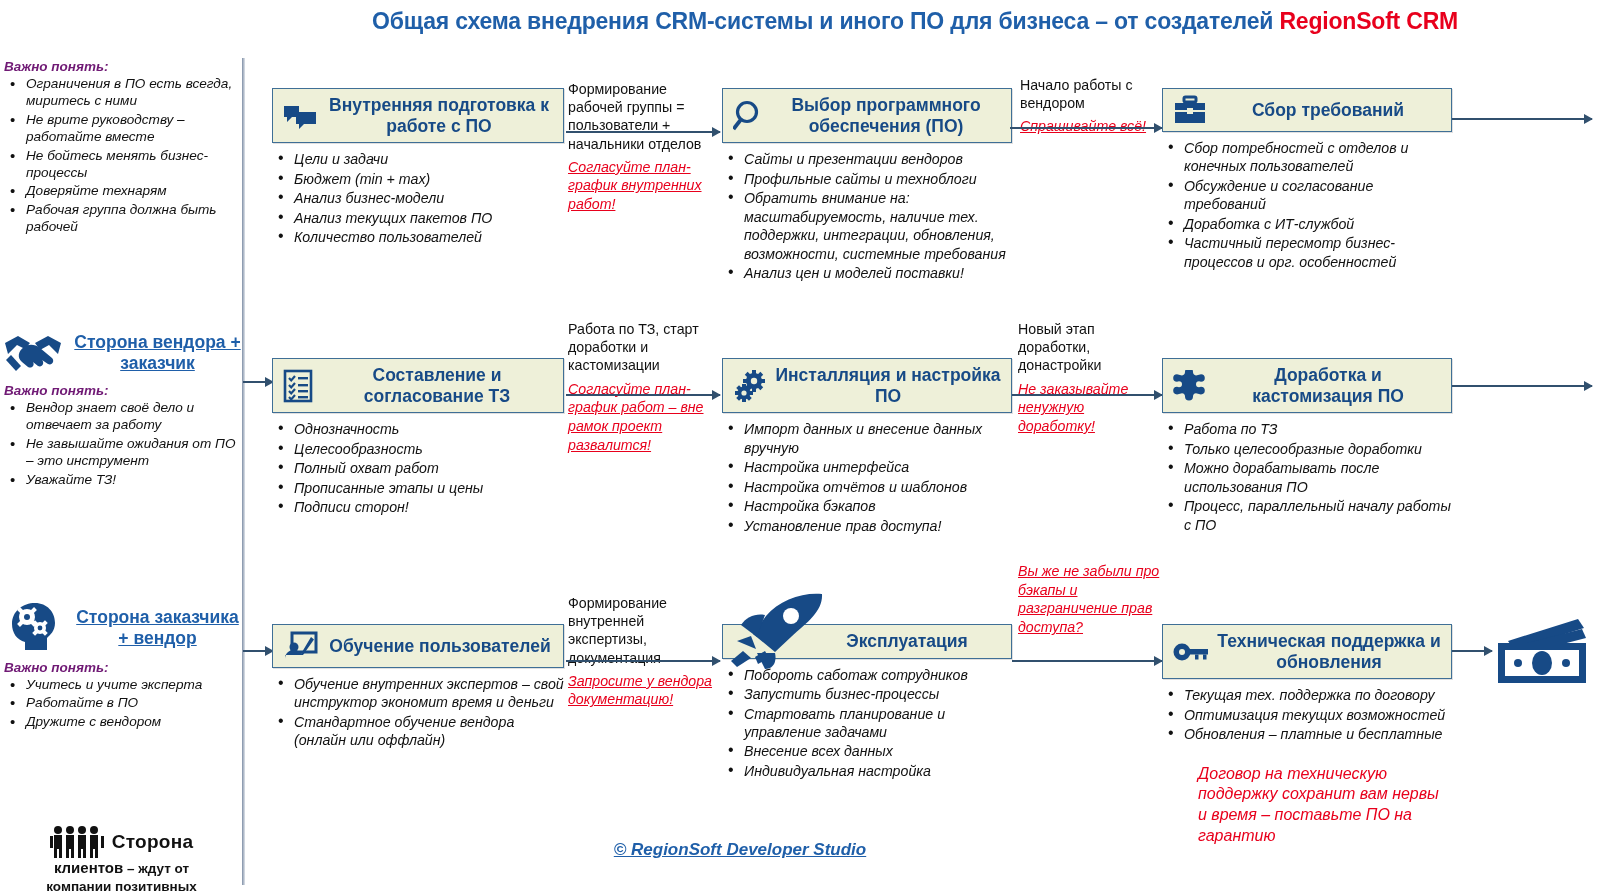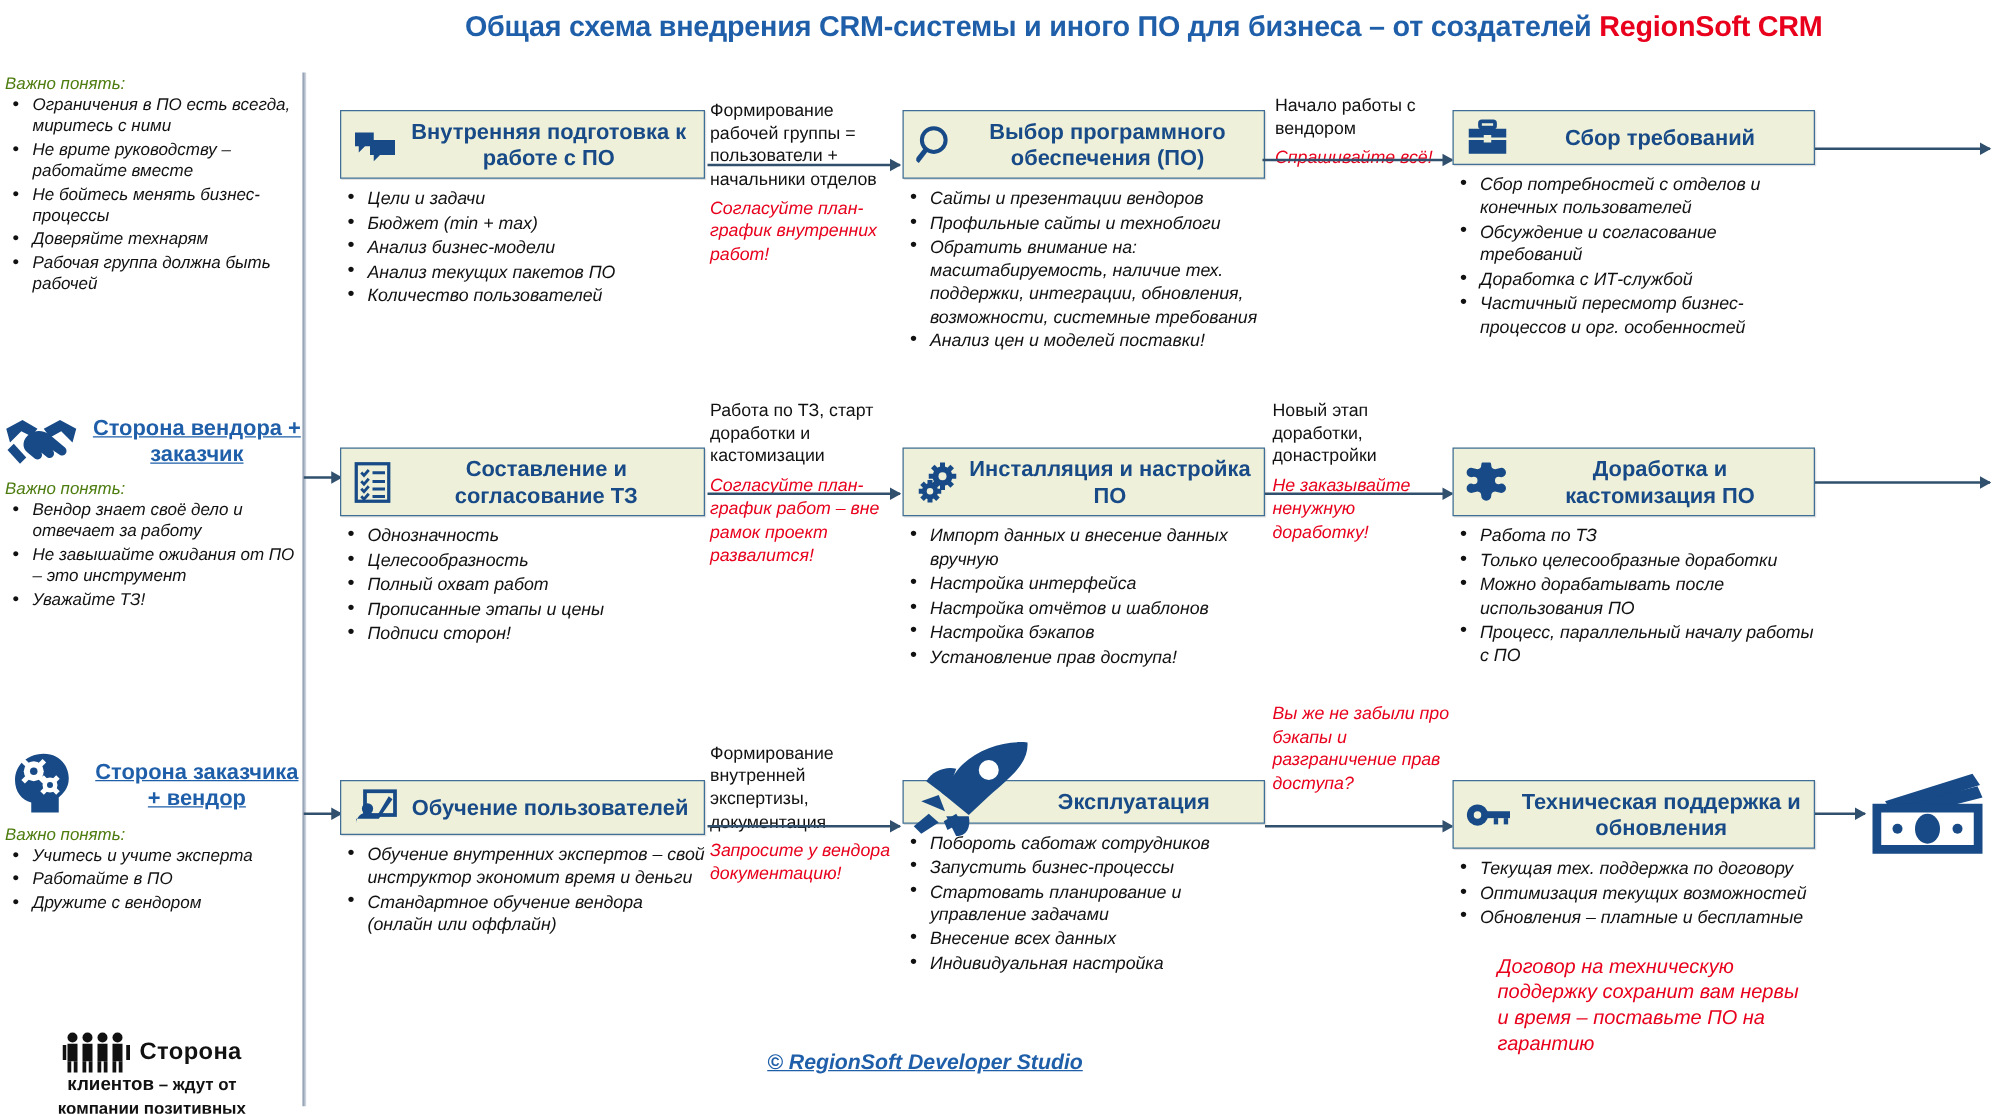--- a/index.html
+++ b/index.html
@@ -29,21 +29,21 @@
                 background:linear-gradient(to right,#7f8fa6,#dfe4ea); }
 
   .sb-block { position:absolute; width:243px; }
   .sb-head { display:flex; align-items:center; gap:6px; }
   .sb-head .ico { flex:0 0 auto; width:66px; display:flex; justify-content:center; align-items:center; }
   .sb-title {
     flex:1 1 auto; text-align:center;
     font-size:17.5px; font-weight:bold; color:#1f5fa9;
     text-decoration:underline; line-height:1.22;
   }
-  .sb-warn { font-size:13.5px; font-weight:normal; font-style:italic; color:#4d7c0f; margin:4px 0 1px 4px; }
+  .sb-warn { font-size:13.5px; font-weight:bold; font-style:italic; color:#701a75; margin:4px 0 1px 4px; }
   ul.sb-list { list-style:none; margin:0; padding:0 4px 0 8px; }
   ul.sb-list li {
     position:relative; padding-left:18px; font-size:13.6px; font-style:italic;
     line-height:1.28; color:#111; margin-bottom:1px;
   }
   ul.sb-list li:before {
     content:"•"; position:absolute; left:2px; top:-1px; font-size:15px; font-style:normal;
   }
 
   .sb-clients { position:absolute; left:0; top:770px; width:243px; text-align:center; }
@@ -75,21 +75,21 @@
     content:"•"; position:absolute; left:6px; top:-2px; font-size:16px; font-style:normal;
   }
   .node-note {
     font-size:16px; font-style:italic; color:#e8001c; line-height:1.3;
     margin-top:20px; padding-left:36px;
   }
 
   
   .conn { position:absolute; }
   .conn-top { font-size:14.2px; color:#111; line-height:1.28; }
-  .conn-bot { font-size:14.2px; font-style:italic; color:#e8001c; line-height:1.32; margin-top:5px; }
+  .conn-bot { font-size:14.2px; font-style:italic; color:#e8001c; line-height:1.32; margin-top:5px;text-decoration:underline; }
 
   
   .arrow { position:absolute; height:2px; background:#31506e; }
   .arrow:after {
     content:""; position:absolute; right:-1px; top:-4px;
     border-top:5px solid transparent; border-bottom:5px solid transparent;
     border-left:9px solid #31506e;
   }
 
   

